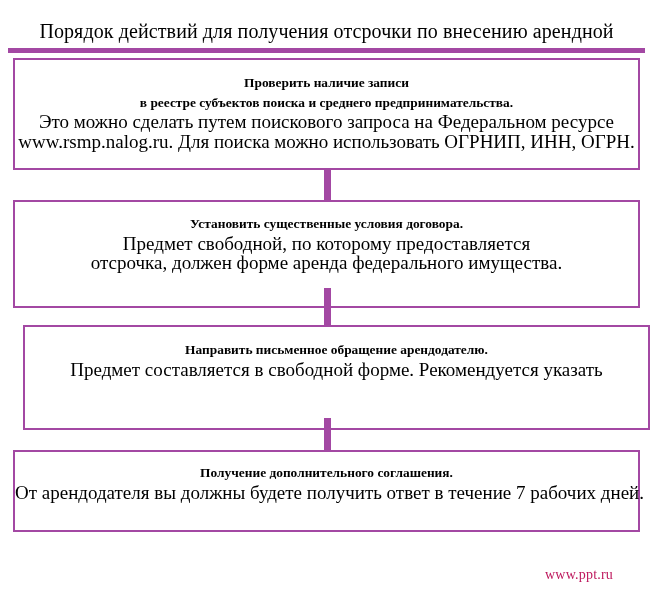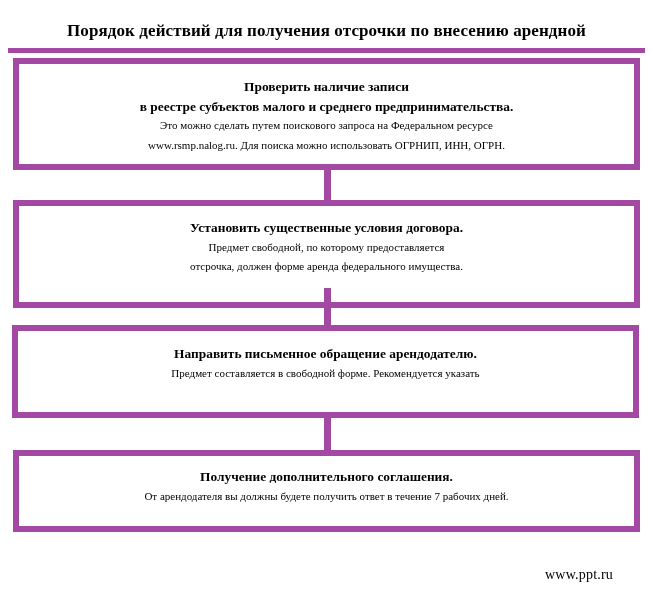--- a/index.html
+++ b/index.html
@@ -23,67 +23,67 @@
   }
 
   
   .title {
     position: absolute;
     left: 0;
     top: 22px;
     width: 653px;
     text-align: center;
     font-family: "Liberation Serif", "DejaVu Serif", serif;
-    font-weight: bold;
-    font-size: 17px;
+    font-weight: normal;
+    font-size: 20px;
     letter-spacing: 0.1px;
     color: #000000;
     line-height: 18px;
     white-space: nowrap;
   }
 
   
   .top-rule {
     position: absolute;
     left: 8px;
     top: 48px;
     width: 637px;
     height: 5px;
     background: #a348a3;
   }
 
   
   .flow-box {
     position: absolute;
     box-sizing: border-box;
-    border: 6px solid #0c4a6e;
+    border: 2px solid #0c4a6e;
     background: #ffffff;
     color: #000000;
   }
   .flow-box .lines {
     position: absolute;
     left: 0;
     right: 0;
     text-align: center;
   }
   .flow-line {
     display: block;
-    font-size: 11px;
+    font-size: 19px;
     line-height: 19.5px;
     white-space: nowrap;
     color: #000000;
   }
   .flow-line.bold {
     font-weight: bold;
     font-size: 13.4px;
   }
 
   #box1 { left: 13px;  top: 58px;  width: 627px; height: 112px; }
   #box2 { left: 13px;  top: 200px; width: 627px; height: 108px;  }
-  #box3 { left: 12px;  top: 325px; width: 627px; height: 93px;  }
+  #box3 { left: 23px;  top: 325px; width: 627px; height: 105px;  }
   #box4 { left: 13px;  top: 450px; width: 627px; height: 82px;  }
 
   #box1 .lines { top: 13px; }
   #box2 .lines { top: 12px; }
   #box3 .lines { top: 13px; }
   #box4 .lines { top: 11px; }
 
   
   .connector {
     position: absolute;
@@ -94,37 +94,37 @@
   #conn1 { top: 170px; height: 31px; }
   #conn2 { top: 288px; height: 38px; }
   #conn3 { top: 418px; height: 33px; }
 
   
   .footer {
     position: absolute;
     right: 40px;
     top: 567px;
     font-size: 14px;
-    color: #000000;
+    color: #be185d;
     letter-spacing: 0.2px;
   }
 </style>
 </head>
 <body>
 
 <div class="page">
 
   <div class="title">Порядок действий для получения отсрочки по внесению арендной</div>
 
   <div class="top-rule" style="background: rgb(163, 72, 163);"></div>
 
   <div class="flow-box" id="box1" style="border-color: rgb(163, 72, 163);">
     <div class="lines">
       <span class="flow-line bold">Проверить наличие записи</span>
-      <span class="flow-line bold">в реестре субъектов малого и среднего предпринимательства.</span>
+      <span class="flow-line bold">в реестре субъектов поиска и среднего предпринимательства.</span>
       <span class="flow-line">Это можно сделать путем поискового запроса на Федеральном ресурсе</span>
       <span class="flow-line">www.rsmp.nalog.ru. Для поиска можно использовать ОГРНИП, ИНН, ОГРН.</span>
     </div>
   </div>
 
   <div class="connector" id="conn1" style="background: rgb(163, 72, 163);"></div>
 
   <div class="flow-box" id="box2" style="border-color: rgb(163, 72, 163);">
     <div class="lines">
       <span class="flow-line bold">Установить существенные условия договора.</span>

